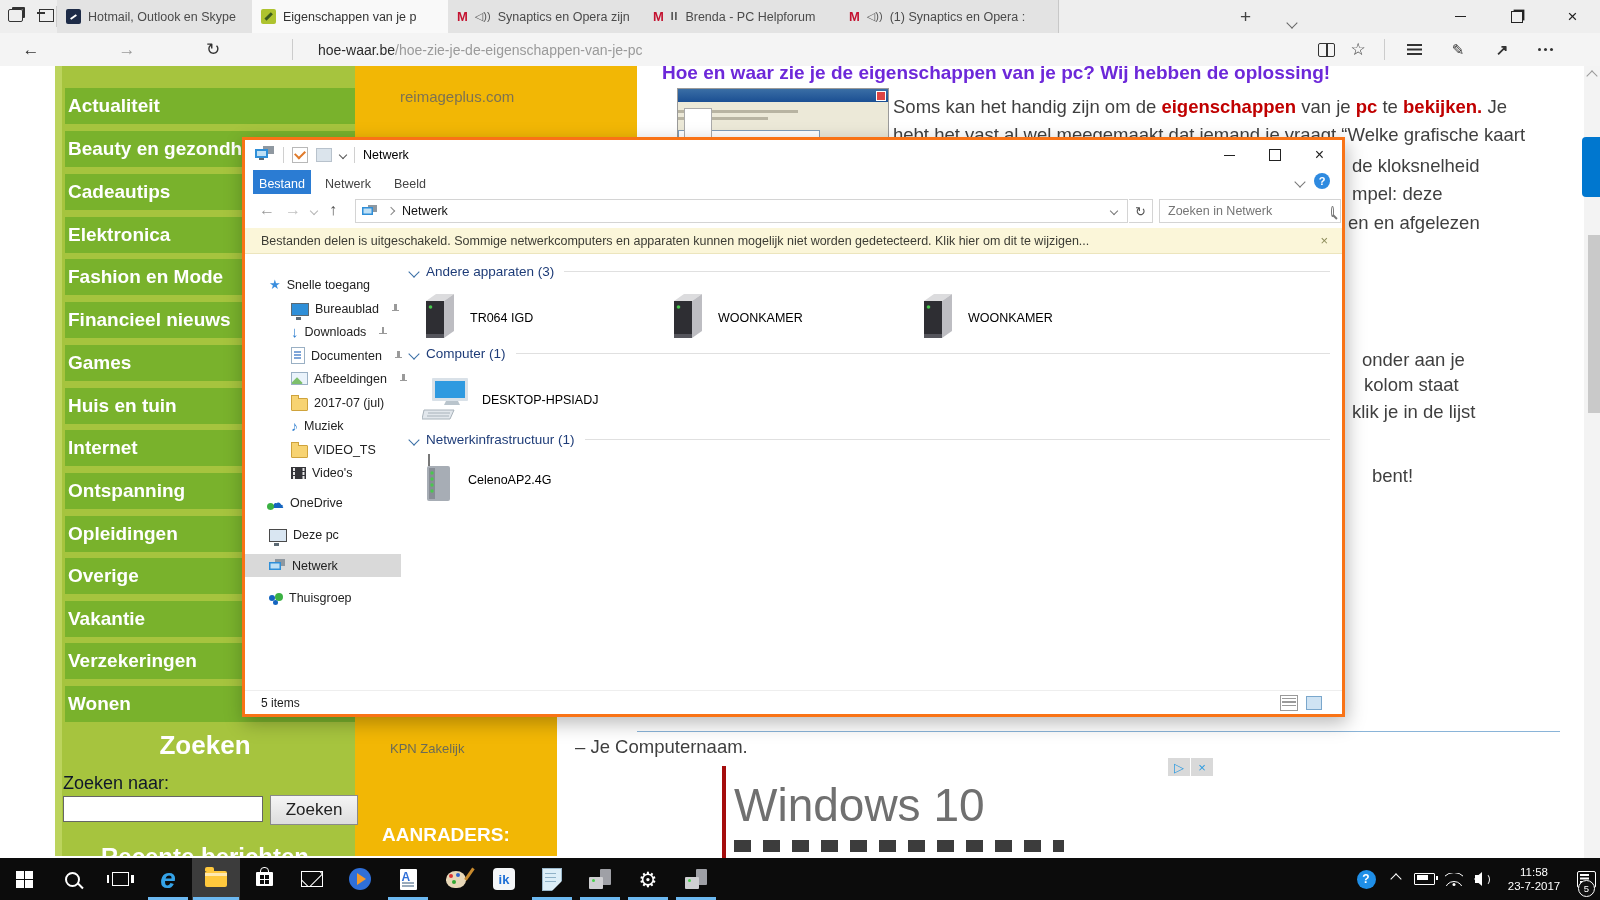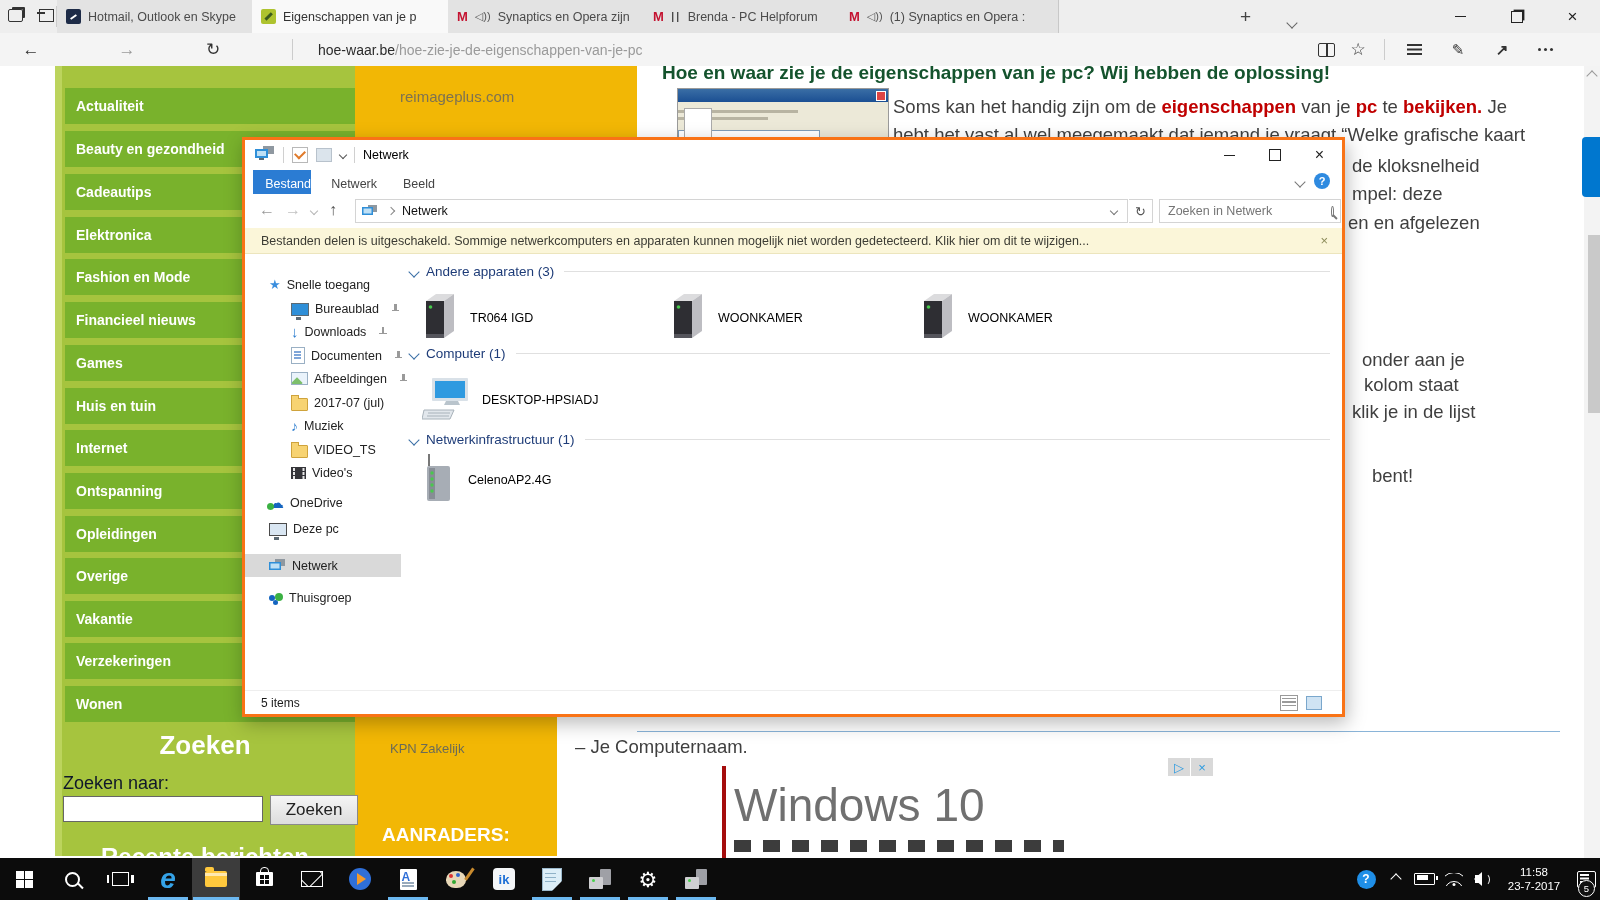--- a/index.html
+++ b/index.html
@@ -23,34 +23,34 @@
   .book:before{content:"";position:absolute;left:50%;top:0;width:1.6px;height:100%;background:#333}
   .hublines{width:15px;height:11px;position:relative}
   .hublines:before{content:"";position:absolute;top:0;width:15px;height:1.8px;background:#333;box-shadow:0 4.5px 0 #333,0 9px 0 #333}
   .dots3{width:16px;height:3px;position:relative}
   .dots3:before{content:"";position:absolute;left:0;top:0;width:3px;height:3px;border-radius:50%;background:#333;box-shadow:6px 0 0 #333,12px 0 0 #333}
   
   #content{position:absolute;left:0;top:66px;width:1600px;height:792px;background:#fff}
   #greenpanel{position:absolute;left:55px;top:0;width:300px;height:790px;background:#a6c43e;z-index:2}
   #greenpanel .lstrip{position:absolute;left:0;top:0;width:7px;height:100%;background:#bcd45d}
   .mbtn{position:absolute;left:10px;width:290px;height:36px;background:#79b22c;color:#fff;
-    font-weight:bold;font-size:14px;display:flex;align-items:center;padding-left:11px;box-sizing:border-box}
+    font-weight:bold;font-size:19px;display:flex;align-items:center;padding-left:3px;box-sizing:border-box}
   #yeltop{position:absolute;left:355px;top:0;width:282px;height:650px;background:#f2b705;z-index:1}
   #yelbot{position:absolute;left:355px;top:650px;width:202px;height:140px;background:#f2b705;z-index:1}
   #article{position:absolute;left:637px;top:0;width:963px;height:792px;z-index:1;font-size:18.5px;color:#3f3f3f}
   .redb{color:#c00000;font-weight:bold}
   .frag{position:absolute;white-space:nowrap}
   
   #explorer{position:absolute;left:242px;top:71px;width:1103px;height:580px;background:#fff;
     border:3px solid #f97316;box-shadow:2px 6px 18px rgba(0,0,0,.28);z-index:10;font-size:12.5px;color:#222;box-sizing:border-box}
   .capbtn{position:absolute;top:0;width:45px;height:30px;display:flex;align-items:center;justify-content:center;color:#222}
   .minus{width:11px;height:0;border-top:1.4px solid #222}
   .sqr{width:10px;height:10px;border:1.4px solid #222}
   #ribbonrow{position:absolute;left:0;top:30px;width:100%;height:24px;background:#fff;border-bottom:1px solid #e4e4e4}
-  .rtab{position:absolute;top:0;height:27px;display:flex;align-items:center;justify-content:flex-end;font-size:12.5px;color:#444}
+  .rtab{position:absolute;top:0;height:27px;display:flex;align-items:center;justify-content:center;font-size:12.5px;color:#444}
   #navrow{position:absolute;left:0;top:54px;width:100%;height:34px;background:#fff;border-bottom:1px solid #ededed}
   .field{position:absolute;top:5px;height:24px;border:1px solid #d4d4d4;background:#fff;box-sizing:border-box;display:flex;align-items:center}
   #msgbar{position:absolute;left:0;top:88px;width:100%;height:26px;background:#fbf6d9;border-bottom:1px solid #ece5bd;
     display:flex;align-items:center;padding-left:16px;box-sizing:border-box;color:#3c3c34;font-size:12.5px}
   .navrowi{position:absolute;left:0;width:156px;height:23px;display:flex;align-items:center;gap:6px;padding-left:24px;box-sizing:border-box;white-space:nowrap}
   .navrowi.sub{padding-left:46px}
   .navrowi.sel{background:#d9d9d9}
   .pin{width:9px;height:9px;position:relative;margin-left:6px;flex:0 0 auto}
   .pin:before{content:"";position:absolute;left:3.5px;top:0;width:2.5px;height:6px;background:#9a9a9a}
   .pin:after{content:"";position:absolute;left:1px;top:5.5px;width:7.5px;height:1.8px;background:#9a9a9a}
@@ -142,21 +142,21 @@
       <span style="flex:1 1 auto;overflow:hidden">Eigenschappen van je p</span>
       <span style="font-size:13px;color:#555">×</span>
     </div>
     <div class="tab" style="left:448px;width:196px">
       <span style="color:#c41230;font-weight:bold;font-size:13px">M</span>
       <span style="color:#555;font-size:11px">◁))</span>
       <span>Synaptics en Opera zijn</span>
     </div>
     <div class="tab" style="left:644px;width:196px">
       <span style="color:#c41230;font-weight:bold;font-size:13px">M</span>
-      <span style="color:#444;font-weight:normal;font-size:14px;letter-spacing:1px">II</span>
+      <span style="color:#444;font-weight:bold;font-size:10px;letter-spacing:1px">II</span>
       <span>Brenda - PC Helpforum</span>
     </div>
     <div class="tab" style="left:840px;width:200px">
       <span style="color:#c41230;font-weight:bold;font-size:13px">M</span>
       <span style="color:#555;font-size:11px">◁))</span>
       <span>(1) Synaptics en Opera :</span>
     </div>
     <div class="abs" style="left:1240px;top:6px;font-size:19px;color:#444">+</div>
     <div class="abs" style="left:1288px;top:13px"><span class="chev"></span></div>
     <div class="abs flex" style="left:1432px;top:0;height:33px;width:168px;justify-content:space-around">
@@ -250,21 +250,21 @@
 
     <div id="yeltop">
       <div class="abs" style="left:45px;top:22px;font-size:15px;color:#7d7252">reimageplus.com</div>
     </div>
     <div id="yelbot">
       <div class="abs" style="left:35px;top:25px;font-size:13px;color:#6b6b57">KPN Zakelijk</div>
       <div class="abs" style="left:27px;top:108px;font-size:19px;font-weight:bold;color:#fff">AANRADERS:</div>
     </div>
 
     <div id="article">
-      <div class="abs" style="left:25px;top:-4px;width:700px;font-weight:bold;font-size:19px;color:#14532d;white-space:nowrap">Hoe en waar zie je de eigenschappen van je pc? Wij hebben de oplossing!</div>
+      <div class="abs" style="left:25px;top:-4px;width:700px;font-weight:bold;font-size:19px;color:#6d28d9;white-space:nowrap">Hoe en waar zie je de eigenschappen van je pc? Wij hebben de oplossing!</div>
 
       <div class="abs" style="left:40px;top:22px;width:210px;height:95px;background:#ece9d8;border:1px solid #9a9a9a">
         <div style="height:13px;background:linear-gradient(#3a6ea5,#1b4f93);display:flex;align-items:center;justify-content:flex-end;padding:0 2px;gap:2px">
           <i style="width:8px;height:8px;background:#d44;border:1px solid #fff"></i>
         </div>
         <div style="margin:6px;width:26px;height:30px;background:#fff;border:1px solid #aaa;float:left"></div>
         <div style="margin-top:8px;height:3px;background:#b8b4a2;width:120px"></div>
         <div style="margin-top:4px;height:3px;background:#b8b4a2;width:90px"></div>
         <div style="margin-top:10px;height:14px;background:#fff;border:1px solid #7f9db9;width:140px"></div>
       </div>
@@ -406,21 +406,21 @@
             <span>VIDEO_TS</span>
           </div>
         <div class="navrowi sub" style="top:207px">
             <span class="film"></span>
             <span>Video's</span>
           </div>
         <div class="navrowi" style="top:237px">
             <span style="color:#1565c0;font-size:15px;position:relative">☁<i style="position:absolute;left:-2px;bottom:2px;width:7px;height:7px;border-radius:50%;background:#3bb143"></i></span>
             <span>OneDrive</span>
           </div>
-        <div class="navrowi" style="top:263px">
+        <div class="navrowi" style="top:269px">
             <span class="mon dark"></span>
             <span>Deze pc</span>
           </div>
         <div class="navrowi sel" style="top:300px">
             <svg width="17" height="13">
               <rect x="6" y="0" width="10" height="7" fill="#8f98a0"></rect>
               <rect x="0" y="3" width="12" height="8" fill="#2f8fd8"></rect>
               <rect x="1.5" y="4.5" width="9" height="5" fill="#bfe0f5"></rect>
             </svg>
             <span>Netwerk</span>

